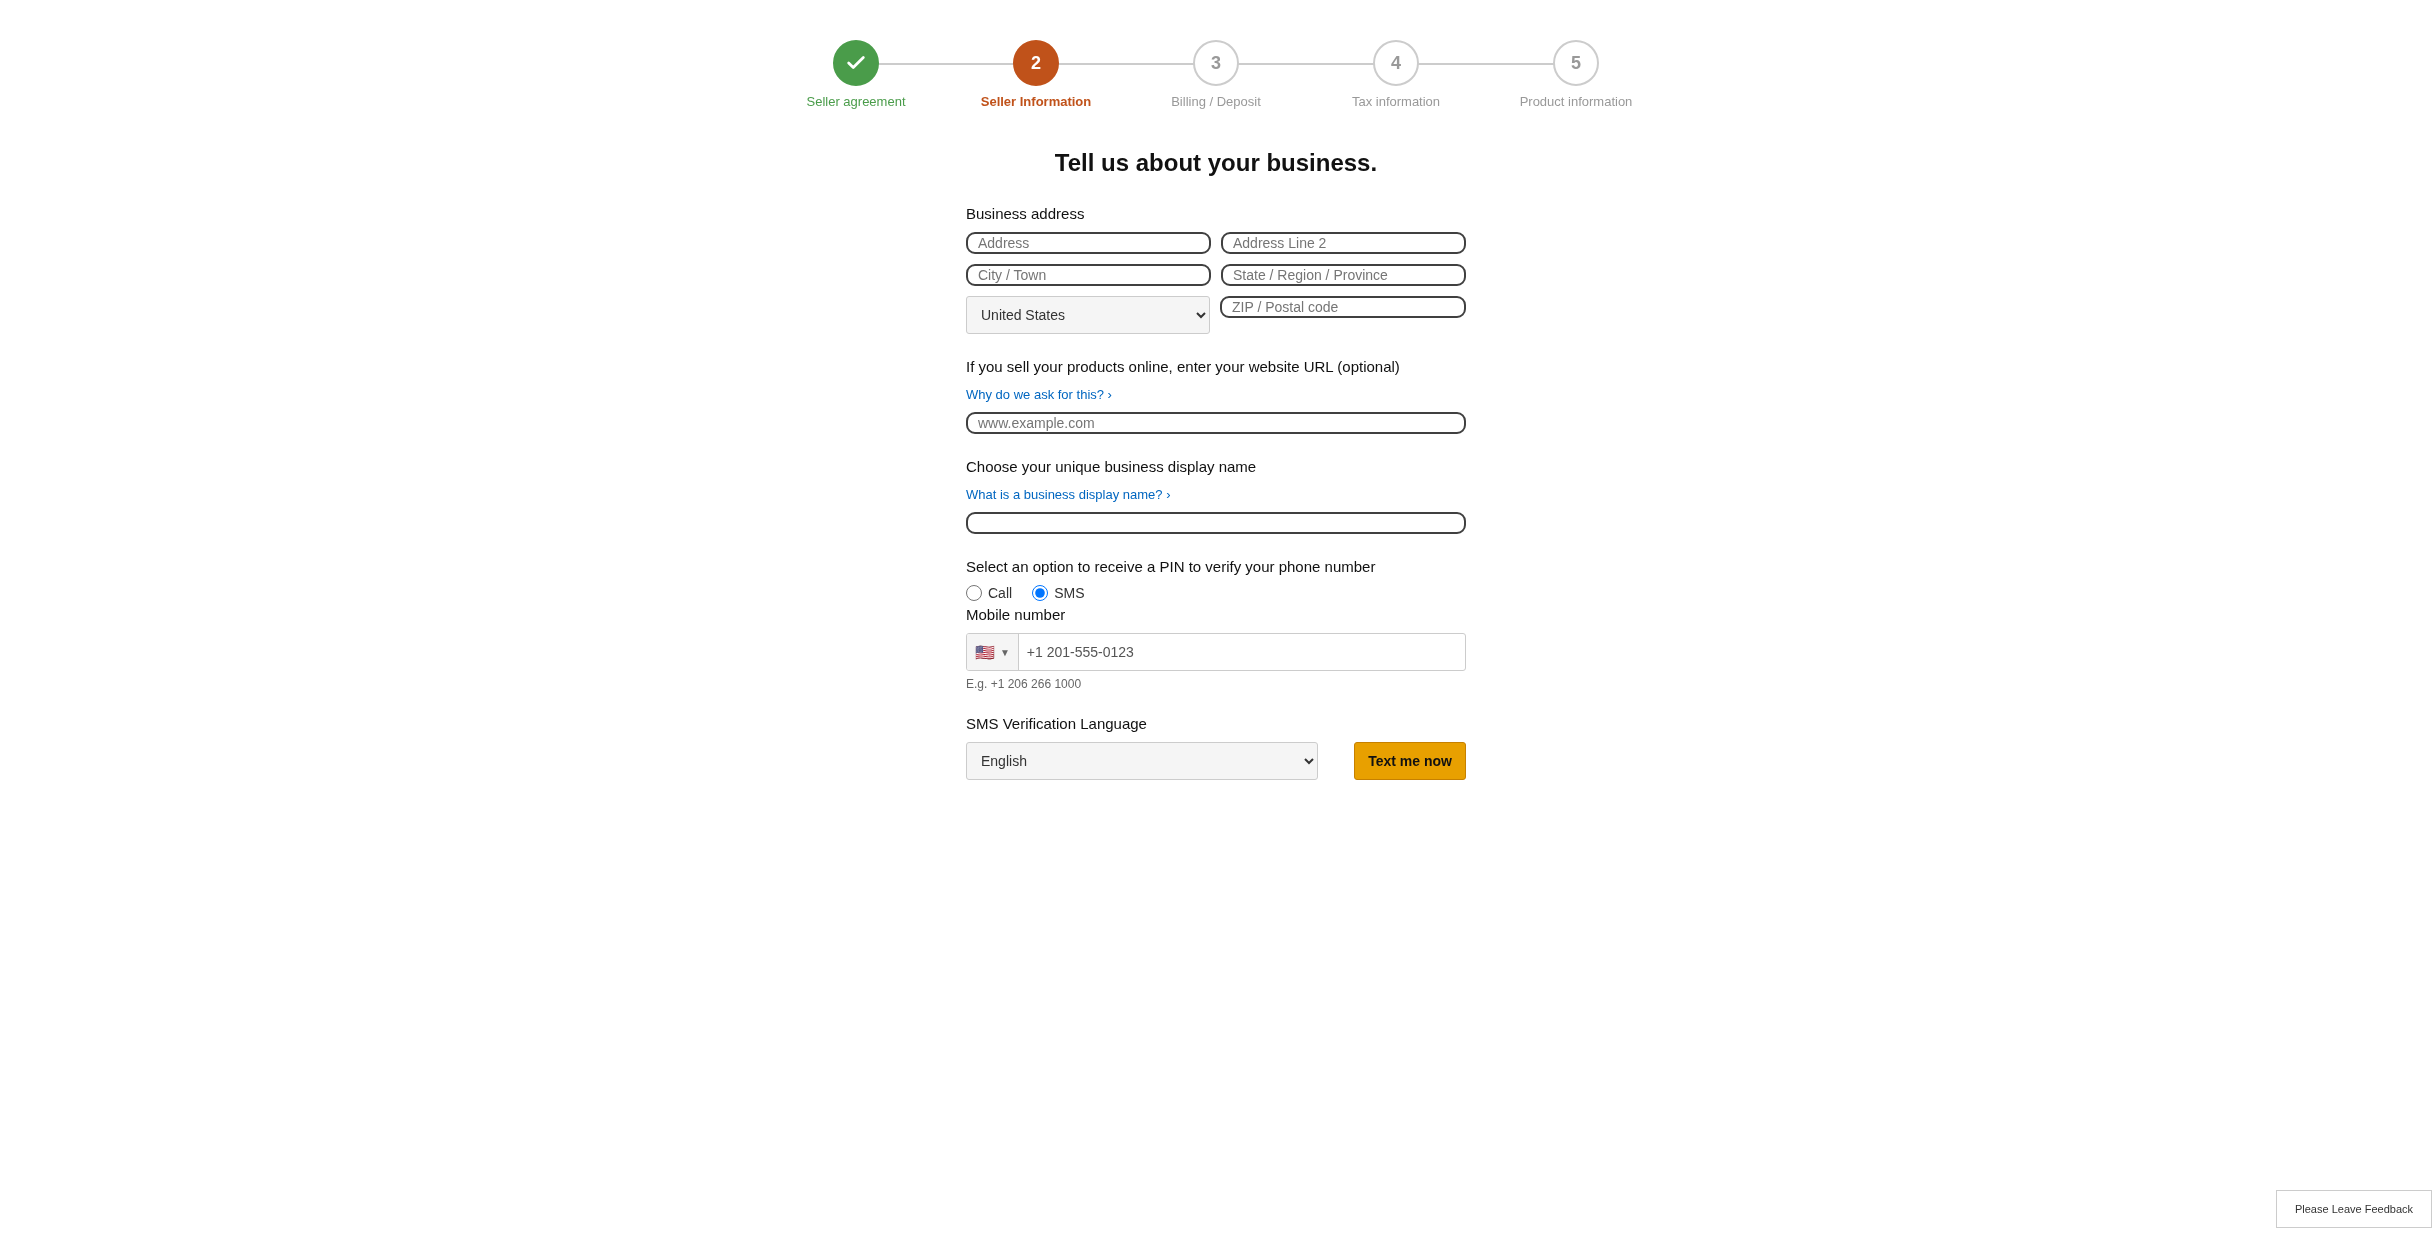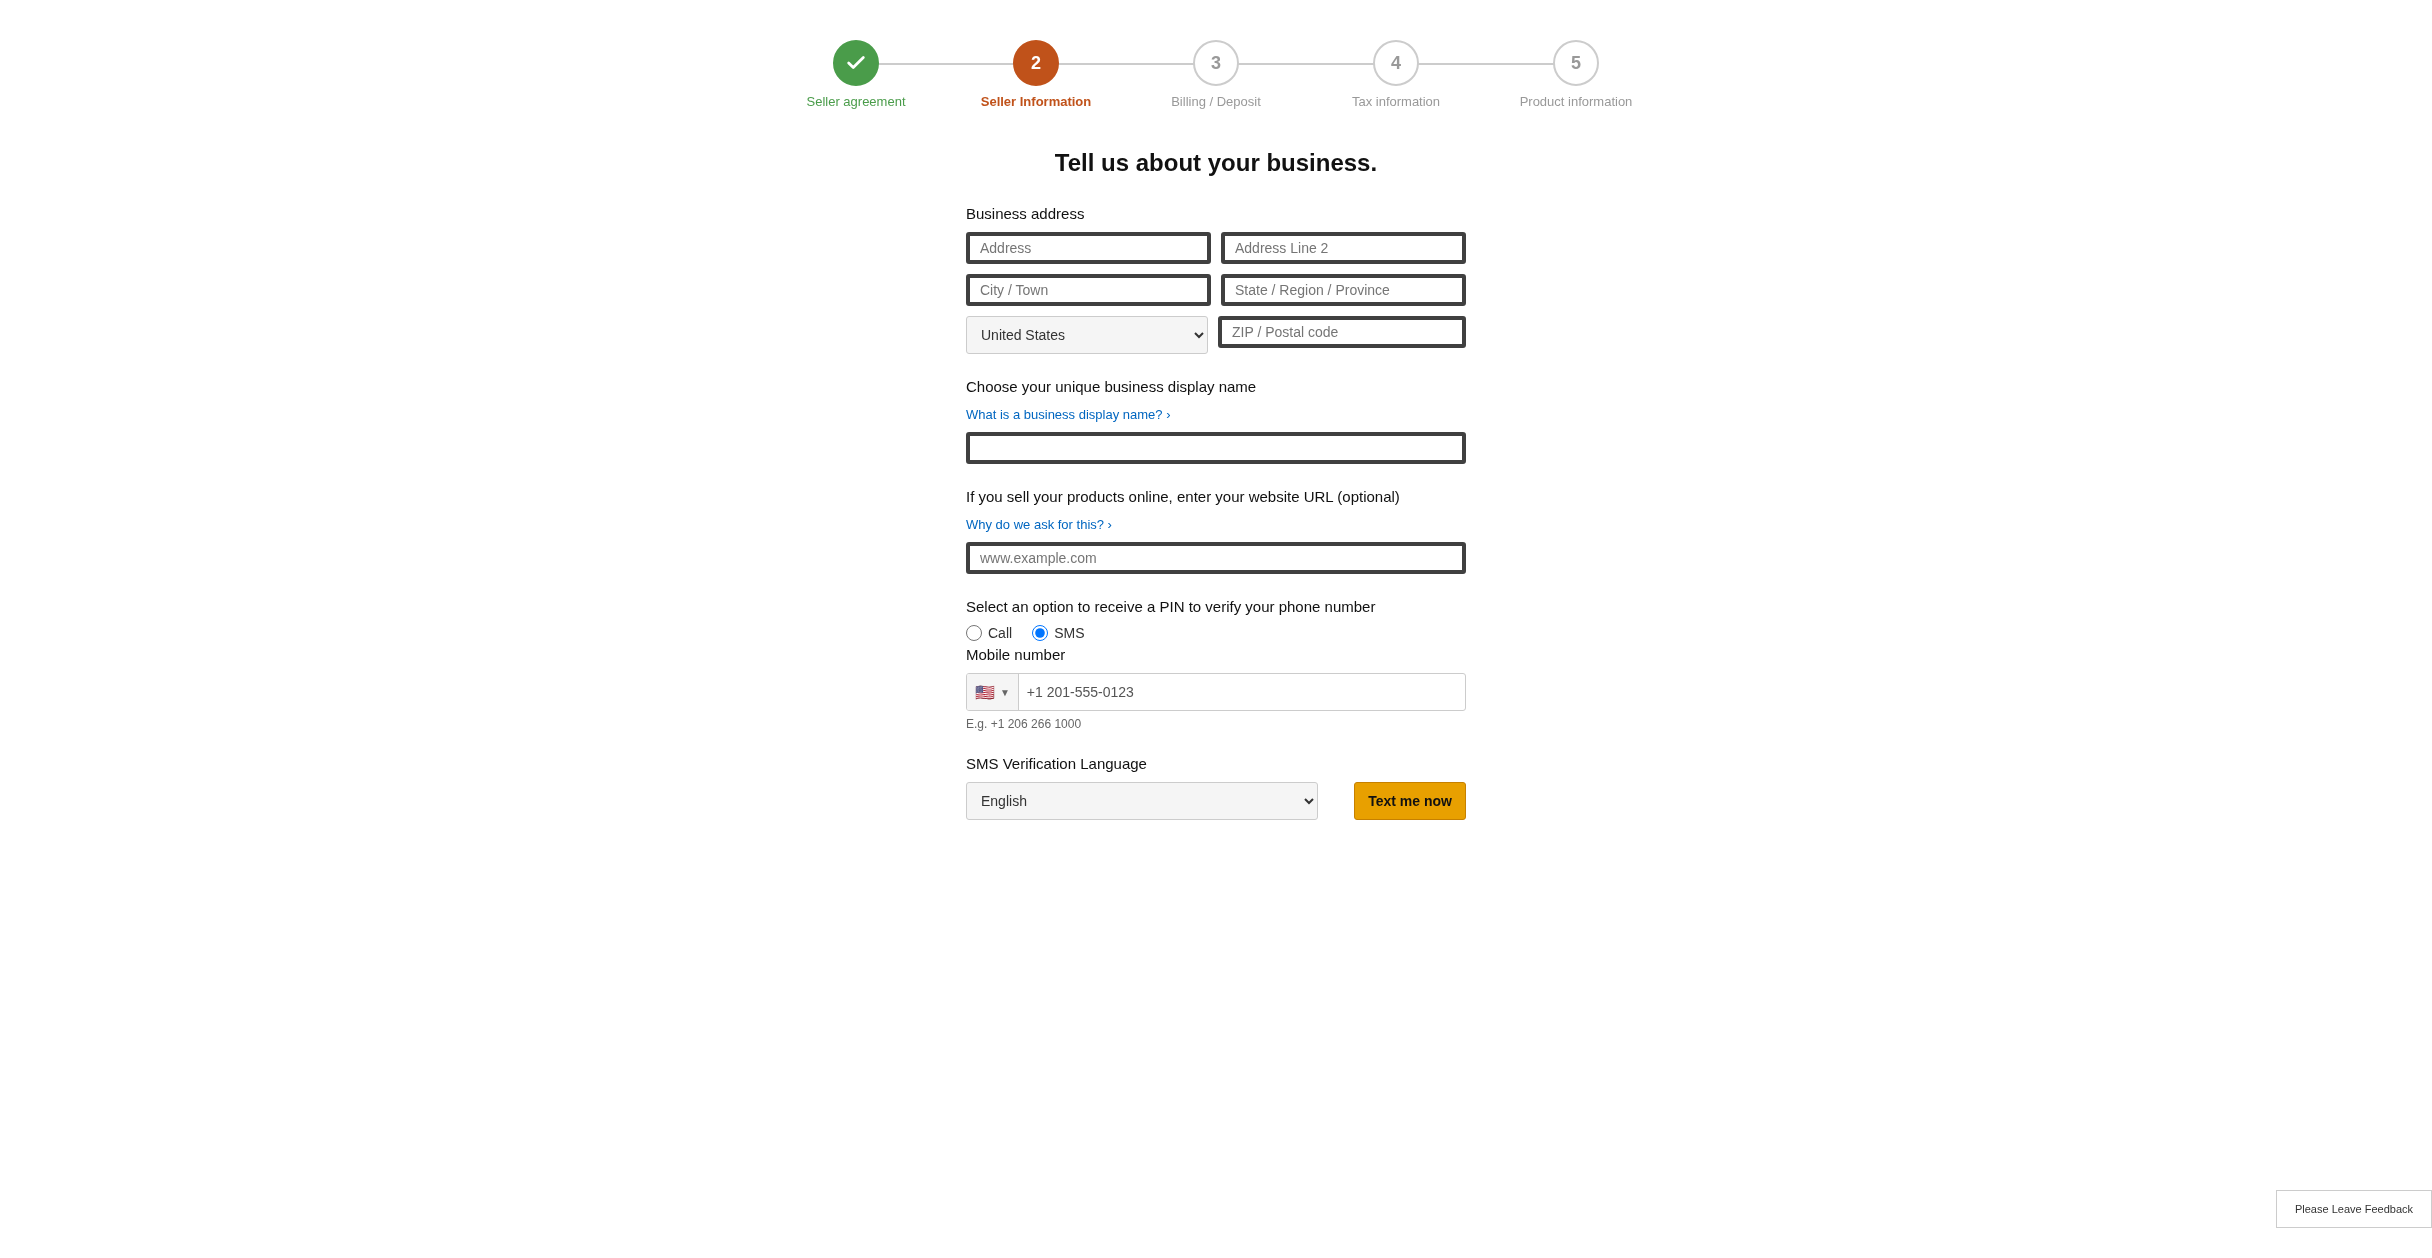--- a/index.html
+++ b/index.html
@@ -100,23 +100,23 @@
       color: #111;
     }
 
     .input-row {
       display: flex;
       gap: 10px;
       margin-bottom: 10px;
     }
     .input-field {
       flex: 1;
-      height: 32px;
-      border: 4px solid #404040;
-      border-radius: 3px;
+      height: 22px;
+      border: 2px solid #404040;
+      border-radius: 9px;
       padding: 0 10px;
       font-size: 14px;
       color: #999;
       background: #fff;
       outline: none;
     }
 
     .select-field {
       flex: 1;
       height: 38px;
@@ -316,29 +316,29 @@
         <select class="select-field">
           <option>United States</option>
           <option>Canada</option>
           <option>United Kingdom</option>
         </select>
         <input class="input-field" type="text" placeholder="ZIP / Postal code" style="">
       </div>
     </div>
 
     <div class="section-group">
+      <div class="section-label">If you sell your products online, enter your website URL (optional)</div>
+      <a class="link-text" href="#">Why do we ask for this? ›</a>
+      <input class="input-field" type="text" style="width: 100%; margin-top: 2px;" placeholder="www.example.com">
+    </div>
+
+    <div class="section-group">
       <div class="section-label">Choose your unique business display name</div>
       <a class="link-text" href="#">What is a business display name? ›</a>
       <input class="input-field" type="text" style="width: 100%; margin-top: 2px;">
-    </div>
-
-    <div class="section-group">
-      <div class="section-label">If you sell your products online, enter your website URL (optional)</div>
-      <a class="link-text" href="#">Why do we ask for this? ›</a>
-      <input class="input-field" type="text" style="width: 100%; margin-top: 2px;" placeholder="www.example.com">
     </div>
 
     <div class="section-group">
       <div class="section-label">Select an option to receive a PIN to verify your phone number</div>
       <div class="radio-group">
         <label class="radio-option">
           <input type="radio" name="pin_method" value="call" style="">
           <span>Call</span>
         </label>
         <label class="radio-option">

